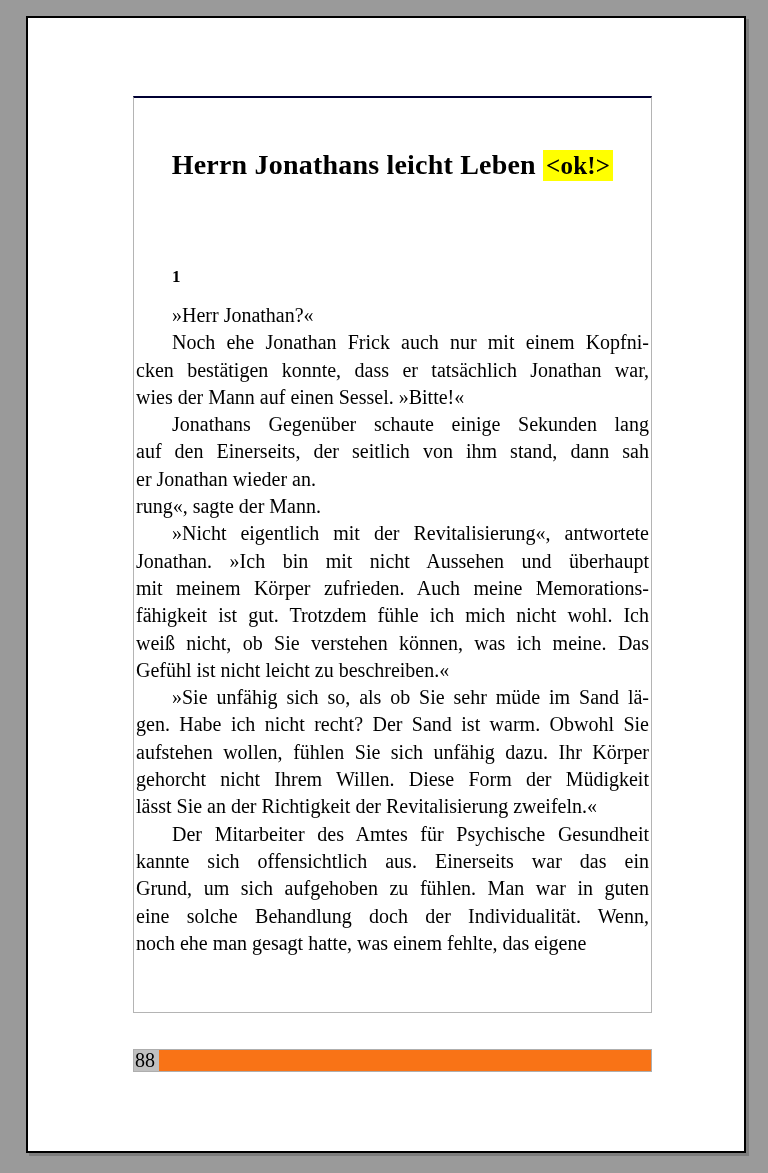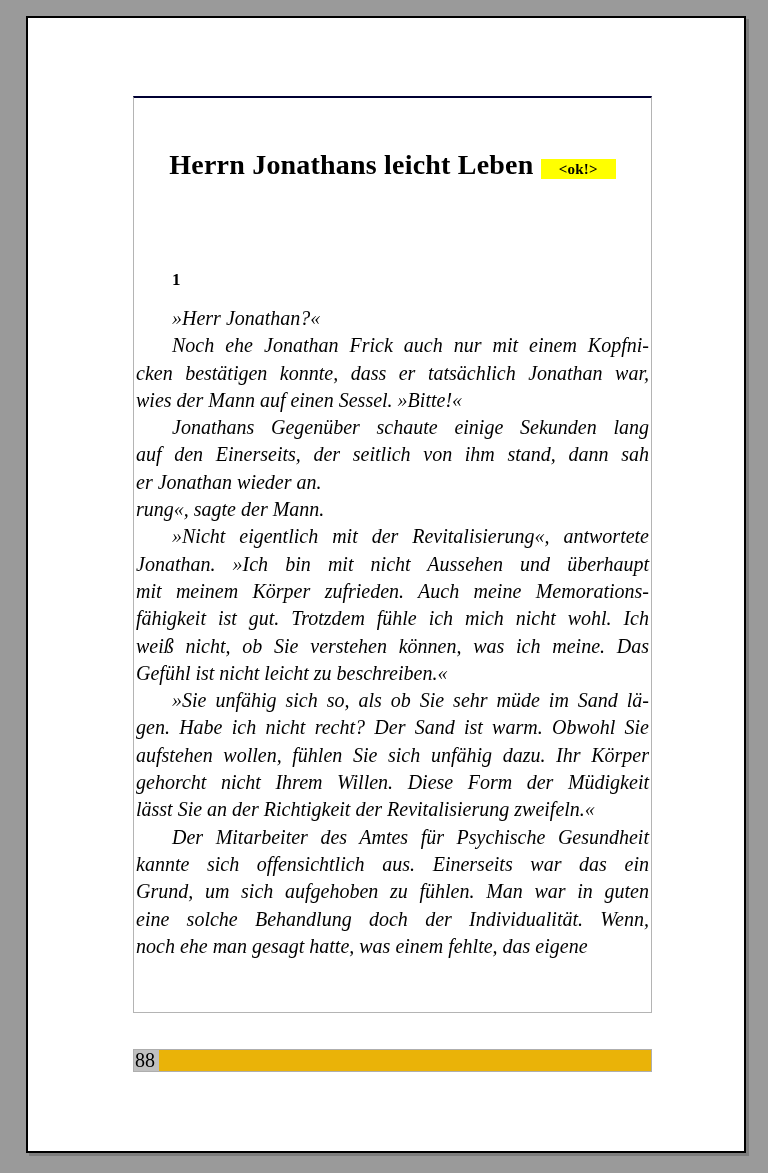--- a/index.html
+++ b/index.html
@@ -41,51 +41,50 @@
   .page-title {
     margin: 48px 0 0 0;
     font-size: 28px;
     line-height: 38px;
     font-weight: bold;
     text-align: center;
     letter-spacing: 0.2px;
     white-space: nowrap;
   }
   .ok-tag {
-    font-size: 15px;
+    font-size: 25px;
     font-weight: bold;
     color: #000000;
-    padding: 2px 18px;
+    padding: 2px 3px;
   }
   .chapter-number {
     margin: 80px 0 0 0;
     padding-left: 36px;
     font-size: 17px;
     line-height: 23px;
     font-weight: bold;
   }
   .body-text {
     margin-top: 14px;
     font-size: 20px;
     line-height: 27.3px;
   }
   .para { margin: 0; padding: 0; }
   .line {
     text-align: justify;
     text-align-last: justify;
-    font-style: italic;
   }
   .line.first { text-indent: 36px; }
   .line.last  { text-align-last: left; }
   .footer-field {
     box-sizing: border-box;
     margin-top: 36px;
     width: 519px;
     height: 23px;
-    background: #eab308;
+    background: #f97316;
     border: 1px solid #aeaeae;
     font-size: 20px;
     line-height: 21px;
     overflow: hidden;
   }
   .selected-value {
     display: inline-block;
     height: 21px;
     padding: 0 4px 0 1px;
     color: #000000;

